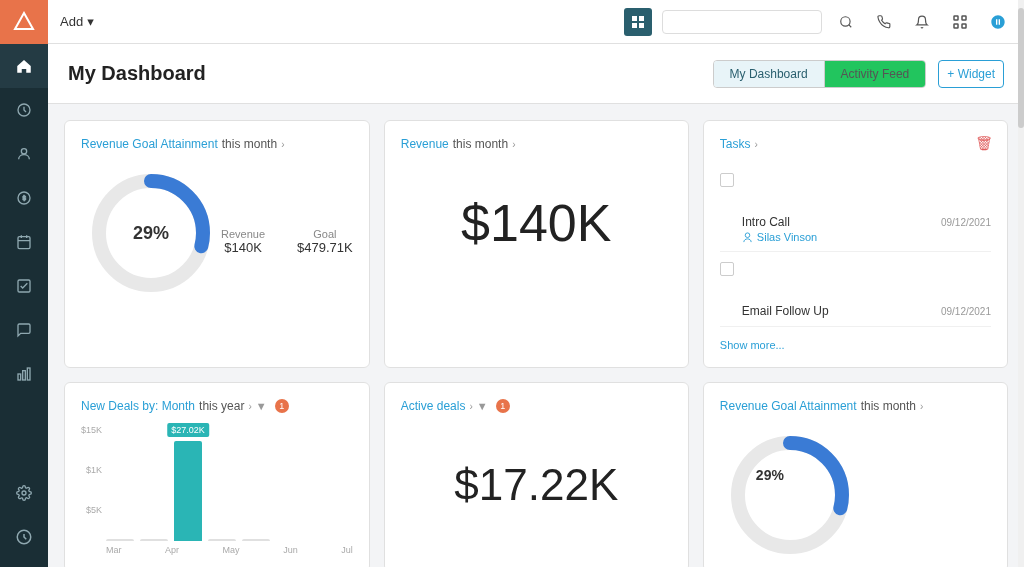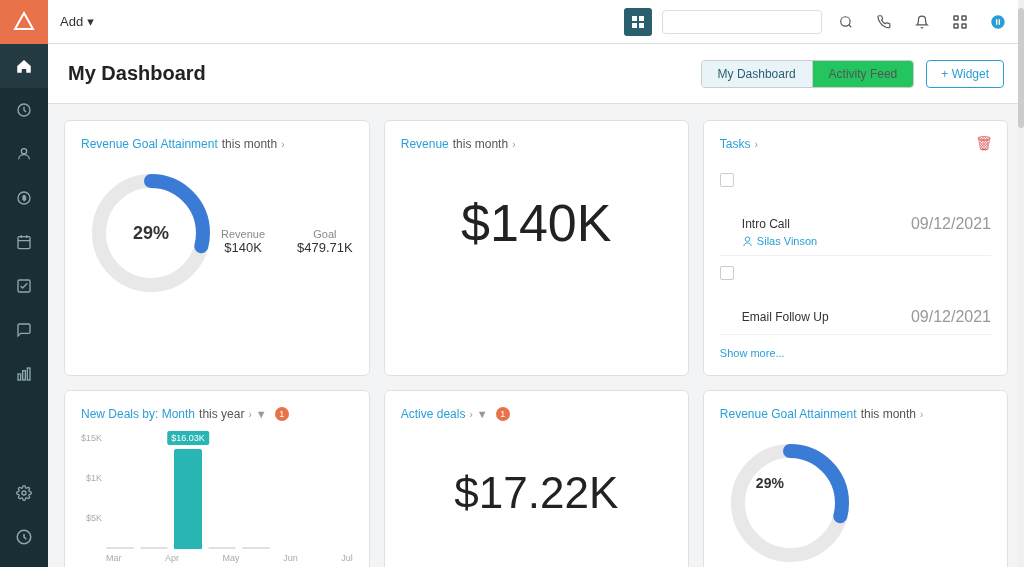--- a/index.html
+++ b/index.html
@@ -108,21 +108,21 @@
       border: none;
       color: #555;
     }
     .tab-btn.active { background: #e8f4f8; color: #2a5f6e; font-weight: 500; }
     .tab-btn:not(:last-child) { border-right: 1px solid #ccc; }
     .add-widget-btn {
       border: 1px solid #2a9fd6;
       color: #2a9fd6;
       background: white;
       border-radius: 4px;
-      padding: 6px 14px;
+      padding: 6px 8px;
       font-size: 12px;
       cursor: pointer;
     }
 
     
     .dashboard {
       flex: 1;
       overflow-y: auto;
       padding: 16px;
       display: grid;
@@ -191,21 +191,21 @@
       color: #222;
     }
 
     
     .tasks-widget { position: relative; }
     .tasks-delete-icon { position: absolute; top: 14px; right: 14px; color: #e05c5c; cursor: pointer; font-size: 14px; }
     .task-item { display: flex; align-items: flex-start; gap: 8px; padding: 8px 0; border-bottom: 1px solid #f0f0f0; }
     .task-checkbox { width: 14px; height: 14px; border: 1px solid #ccc; border-radius: 2px; flex-shrink: 0; margin-top: 2px; cursor: pointer; }
     .task-content { flex: 1; margin-top: 44px; }
     .task-name { font-size: 12px; color: #333; font-weight: 500; }
-    .task-date { font-size: 16px; color: #999; margin-left: auto; }
+    .task-date { font-size: 10px; color: #999; margin-left: auto; }
     .task-row { display: flex; align-items: center; justify-content: space-between; }
     .task-person { font-size: 11px; color: #2a9fd6; display: flex; align-items: center; gap: 4px; margin-top: 2px; }
     .show-more { font-size: 11px; color: #2a9fd6; cursor: pointer; margin-top: 12px; }
 
     
     .bar-chart-container { height: 120px; display: flex; align-items: flex-end; gap: 6px; padding-top: 8px; }
     .bar-wrap { display: flex; flex-direction: column; align-items: center; }
     .bar { width: 28px; background: #2ab5b5; border-radius: 2px 2px 0 0; position: relative; cursor: pointer; }
     .bar-tooltip {
       position: absolute;
@@ -476,21 +476,21 @@
         <div style="flex:1; display:flex; flex-direction:column; justify-content:flex-end;">
           <div class="bar-chart-container">
             <div class="bar-wrap">
               <div class="bar" style="height:2px; background:#e0e0e0;"></div>
             </div>
             <div class="bar-wrap">
               <div class="bar" style="height:2px; background:#e0e0e0;"></div>
             </div>
             <div class="bar-wrap">
               <div class="bar" style="height:100px; background:#2ab5b5; position:relative;">
-                <div class="bar-tooltip">$16.03K</div>
+                <div class="bar-tooltip">$27.02K</div>
               </div>
             </div>
             <div class="bar-wrap">
               <div class="bar" style="height:2px; background:#e0e0e0;"></div>
             </div>
             <div class="bar-wrap">
               <div class="bar" style="height:2px; background:#e0e0e0;"></div>
             </div>
           </div>
           <div class="bar-axis">

